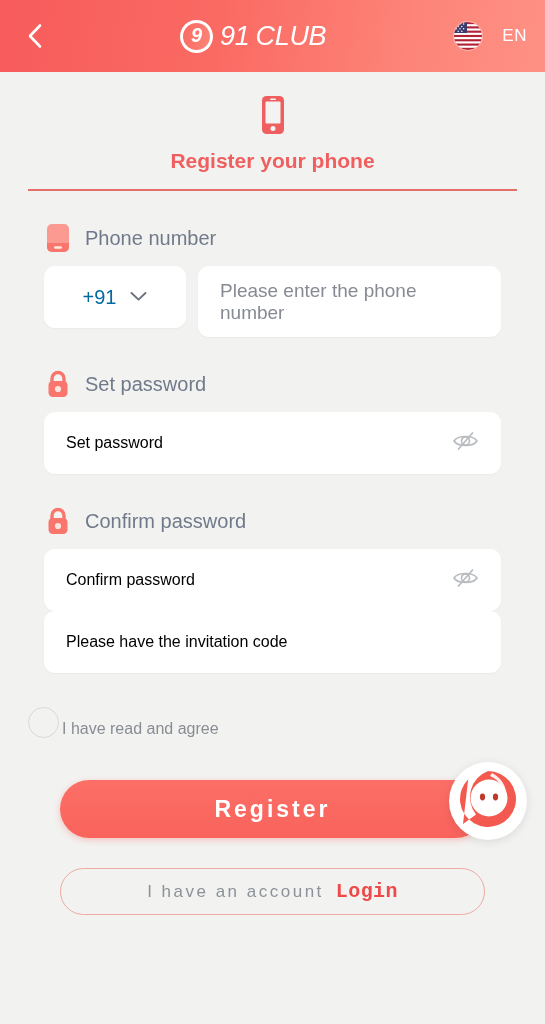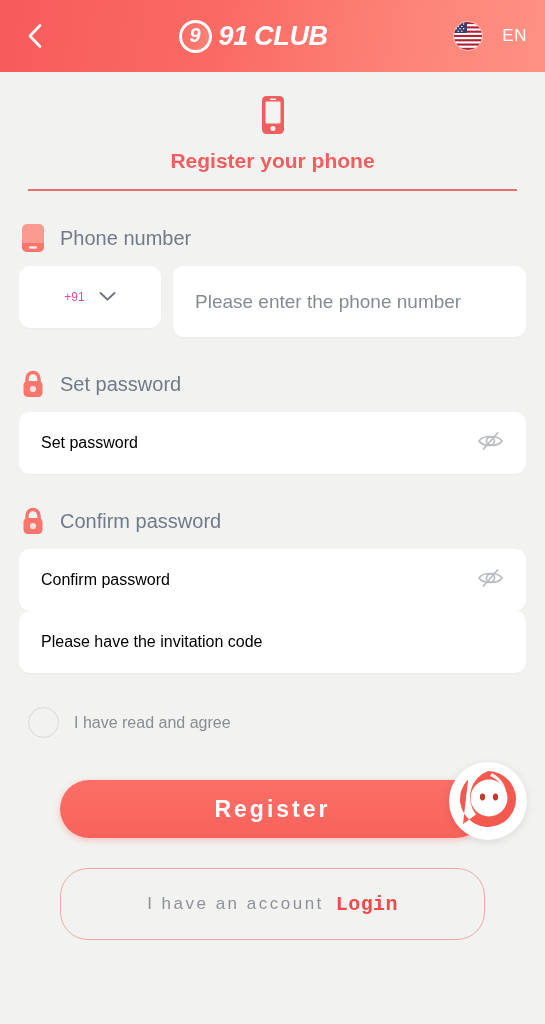--- a/index.html
+++ b/index.html
@@ -38,21 +38,21 @@
     border-radius:50%;
     background:linear-gradient(100deg,#f96a62,#fd8478);
   }
   .brand-mark span {
     position:relative; z-index:2;
     color:#fff; font-size:20px; font-weight:bold;
     font-style:italic; line-height:1;
     transform:translateY(-1px);
   }
   .brand-text {
-    color:#fff; font-size:27px; font-weight:bold; font-style:italic;
+    color:#fff; font-size:27px; font-weight:normal; font-style:italic;
     letter-spacing:-0.3px; white-space:nowrap;
   }
   .brand-text .club { margin-left:6px; }
   .lang { display:flex; align-items:center; gap:20px; cursor:pointer; }
   .flag {
     width:28px; height:28px; border-radius:50%;
     overflow:hidden; position:relative; flex:none;
     box-shadow:0 0 0 1px rgba(255,255,255,.35);
   }
   .lang-label { color:#ffffff; font-size:17px; letter-spacing:.5px; }
@@ -65,56 +65,56 @@
     color:#ef5f5f; font-size:21px; font-weight:bold;
   }
   .divider {
     margin:16px auto 0;
     width:489px; height:2px;
     background:#e05a52;
     opacity:.85;
   }
 
   
-  .form { padding:0 19px; }
+  .form { padding:0 44px; }
   .field-label {
     display:flex; align-items:center; gap:13px;
     margin-top:32px; margin-bottom:13px;
   }
   .field-label .lbl { color:#707a8a; font-size:20px; }
   .icon-box { width:28px; height:30px; flex:none; display:block; }
 
   .row { display:flex; gap:12px; }
   .cc-select {
     width:142px; height:62px;
     background:#fff; border-radius:11px;
     display:flex; align-items:center; justify-content:center; gap:14px;
     cursor:pointer;
     box-shadow:0 1px 2px rgba(0,0,0,.035);
   }
-  .cc-select .cc { color:#ec4899; font-size:12px; }
+  .cc-select .cc { color:#0369a1; font-size:20px; }
   .input-box {
     flex:1; height:71px;
     background:#fff; border-radius:11px;
     display:flex; align-items:center;
     padding:0 22px;
     box-shadow:0 1px 2px rgba(0,0,0,.035);
   }
   .input-box .ph { color:#868b93; font-size:19px; }
   .input-full {
     height:62px; background:#fff; border-radius:11px;
     display:flex; align-items:center; justify-content:space-between;
     padding:0 22px;
     box-shadow:0 1px 2px rgba(0,0,0,.035);
   }
   .eye { cursor:pointer; flex:none; }
 
   
   .agree {
-    display:flex; align-items:center; gap:15px;
+    display:flex; align-items:flex-end; gap:3px;
     padding:0 28px;
     margin-top:34px;
   }
   .checkbox {
     width:31px; height:31px; border-radius:50%;
     border:1.6px solid #d9d9d7; background:transparent;
     flex:none; cursor:pointer;
   }
   .agree-text { color:#888d94; font-size:16px; }
   .agree-link { color:#ef5a5a; font-size:16px; cursor:pointer; white-space:nowrap; }
@@ -134,21 +134,21 @@
     margin:42px 60px 0;
     height:58px; border-radius:29px;
     background:linear-gradient(180deg,#fb6f66 0%,#f9635c 100%);
     display:flex; align-items:center; justify-content:center;
     color:#fff; font-size:23px; font-weight:bold; letter-spacing:3px;
     cursor:pointer;
     box-shadow:0 2px 6px rgba(249,99,92,.35);
   }
   .login-btn {
     margin:30px 60px 0;
-    height:72px; border-radius:28px;
+    height:47px; border-radius:28px;
     border:1.4px solid #f0a9a4; background:transparent;
     display:flex; align-items:center; justify-content:center; gap:12px;
     cursor:pointer;
   }
   .login-btn .lead { color:#8d9199; font-size:17px; letter-spacing:2.5px; }
   .login-btn .link { color:#ef4a4a; font-size:20px; font-weight:bold; letter-spacing:.4px;font-family:Liberation Mono, monospace; }
 </style>
 </head>
 <body>
 

